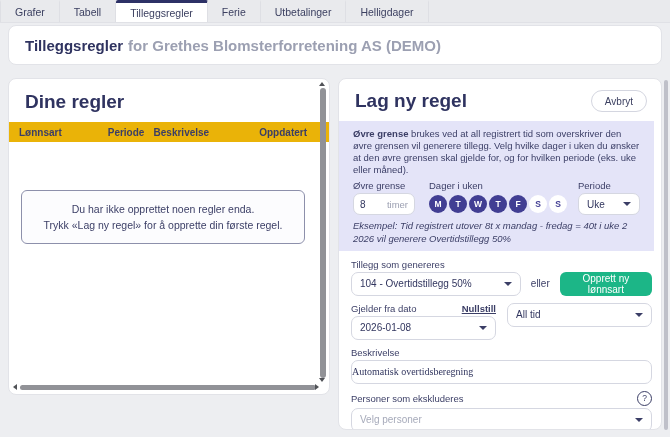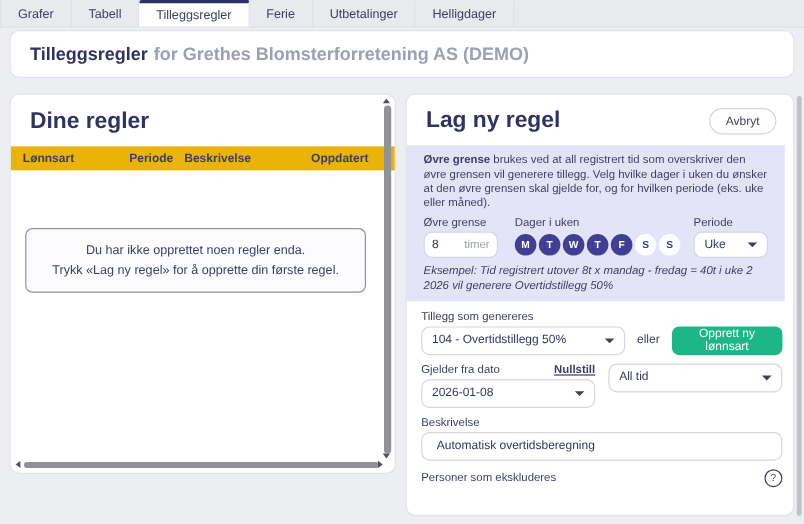--- a/index.html
+++ b/index.html
@@ -77,21 +77,21 @@
   .gen-select{width:175px;}
   .or-label{font-size:10px;color:#3b3e66;margin:0 10px;}
   .btn-create{margin-left:auto;width:95px;height:24px;background:#1cb687;color:#fff;border:none;
     border-radius:6px;font-size:10px;display:flex;align-items:center;justify-content:center;font-family:inherit;}
   .dates-row{display:flex;gap:11px;margin-bottom:7px;}
   .date-col{width:146px;}
   .label-row{display:flex;align-items:center;justify-content:space-between;margin-bottom:2px;}
   .label-row .flabel{margin:0;}
   .reset-link{font-size:9.5px;font-weight:bold;color:#3b3e66;text-decoration:underline;}
   .text-input{width:100%;height:24px;box-sizing:border-box;border:1px solid #d5d7e1;border-radius:7px;
-    padding:0 12px;font-size:10px;color:#32365f;font-family:Liberation Sans, sans-serif;outline:none;background:#fff;}
+    padding:0 0;font-size:10px;color:#32365f;font-family:Liberation Serif, serif;outline:none;background:#fff;}
   .desc-field{margin-bottom:7px;}
   .help-circle{width:13px;height:13px;border:1px solid #3b3e66;border-radius:50%;display:flex;
     align-items:center;justify-content:center;font-size:8.5px;color:#3b3e66;}
   .placeholder-select{color:#a6aaba;}
   .page-vscroll{position:absolute;left:664px;top:80px;width:4px;height:350px;background:#bfc0c9;border-radius:2px;}
 </style>
 </head>
 <body>
 
 <nav class="tabbar">
@@ -202,17 +202,21 @@
     <div class="desc-field">
       <span class="flabel">Beskrivelse</span>
       <input class="text-input" value="Automatisk overtidsberegning" style="">
     </div>
 
     <div>
       <div class="label-row">
         <span class="flabel">Personer som ekskluderes</span>
         <span class="help-circle">?</span>
       </div>
+      <div class="sel-box sel-lg placeholder-select">
+        <span>Velg personer</span>
+        <span class="caret"></span>
+      </div>
     </div>
   </div>
 </section>
 
 <div class="page-vscroll"></div>
 
 </body></html>

